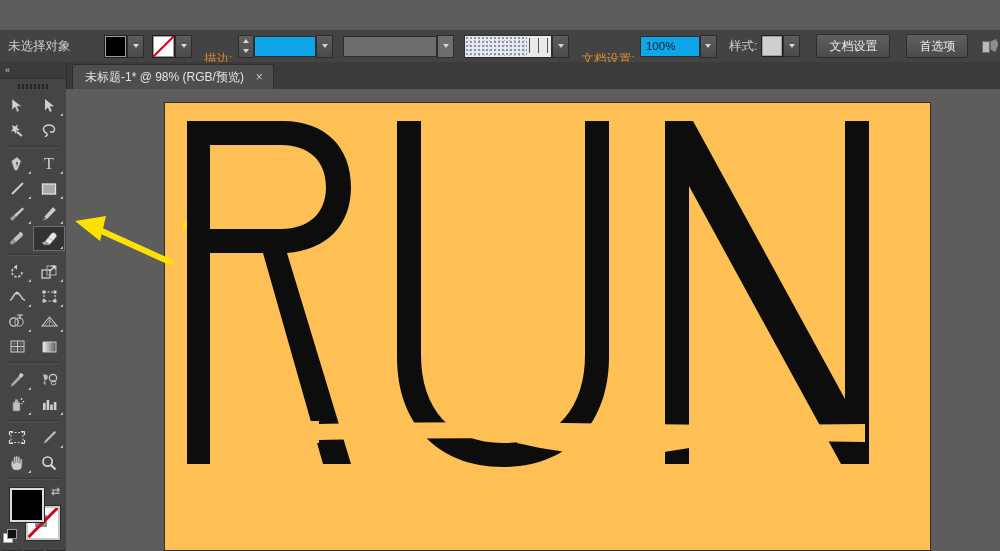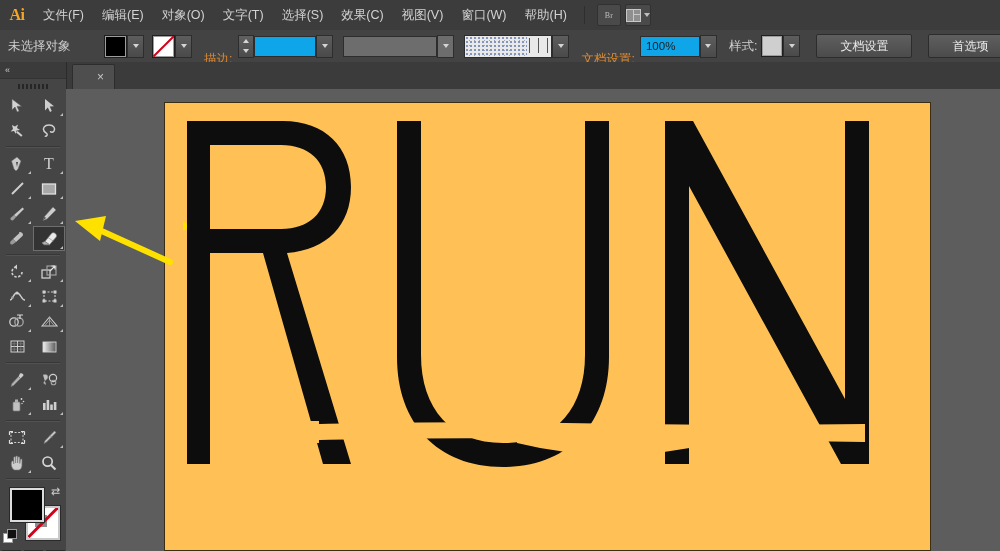--- a/index.html
+++ b/index.html
@@ -150,21 +150,21 @@
     background-image:
       radial-gradient(#7d8fb5 0.7px, transparent 0.8px),
       radial-gradient(#9aa6c4 0.7px, transparent 0.8px);
     background-size: 4px 4px, 5px 5px;
     background-position: 0 0, 2px 2px;
   }
   .brushfield .tick {
     position:absolute; top: 2px; width:1px; height: 15px; background:#555;
   }
   .cb-btn {
-    height: 22px; padding: 0 23px;
+    height: 22px; padding: 0 12px;
     background: linear-gradient(#5f5f5f, #4b4b4b);
     border: 1px solid #2c2c2c; border-radius: 2px;
     color: #ececec; font-size: 12px;
     display: flex; align-items: center; justify-content: center;
     white-space: nowrap;
   }
   .align-ico {
     width: 17px; height: 14px; position: relative;
   }
   .align-ico::before {
@@ -335,42 +335,20 @@
     position: absolute; left: 0; top: 0;
     width: 1000px; height: 551px;
     pointer-events: none;
   }
 </style>
 </head>
 <body>
 
 <div id="app">
 
-  <div class="menubar">
-    <div class="ai-logo">Ai</div>
-
-    <div class="menu-item">文件(F)</div>
-    <div class="menu-item">编辑(E)</div>
-    <div class="menu-item">对象(O)</div>
-    <div class="menu-item">文字(T)</div>
-    <div class="menu-item">选择(S)</div>
-    <div class="menu-item">效果(C)</div>
-    <div class="menu-item">视图(V)</div>
-    <div class="menu-item">窗口(W)</div>
-    <div class="menu-item">帮助(H)</div>
-
-    <div class="menu-sep"></div>
-
-    <div class="mb-btn" style="font-size:8px;font-family:'Liberation Serif',serif;">Br</div>
-
-    <div class="mb-btn split">
-      <div class="arrange-ico"></div>
-      <div class="caret"></div>
-    </div>
-  </div>
 
   <div class="controlbar">
     <div class="cb-grip"></div>
 
     <div class="cb-status" style="min-width:92px;">未选择对象</div>
 
     <div style="display:flex;align-items:center;margin-left:4px;">
       <div class="swatch-box swatch-fill"></div>
       <div class="dd-btn">
         <div class="caret"></div>
@@ -436,20 +414,21 @@
     <div class="cb-btn" style="margin-left:16px;text-align:center;">首选项</div>
 
     <div style="display:flex;align-items:center;margin-left:14px;">
       <div class="align-ico"></div>
       <div class="caret" style="margin-left:5px;"></div>
     </div>
   </div>
 
   <div class="tabbar">
     <div class="doctab">
+      <span>未标题-1* @ 98% (RGB/预览)</span>
       <span class="tab-close">×</span>
     </div>
   </div>
 
   <div class="toolbar">
     <div class="tb-head">
       <span class="tb-collapse">«</span>
     </div>
     <div class="tb-grip">
         <span></span>

